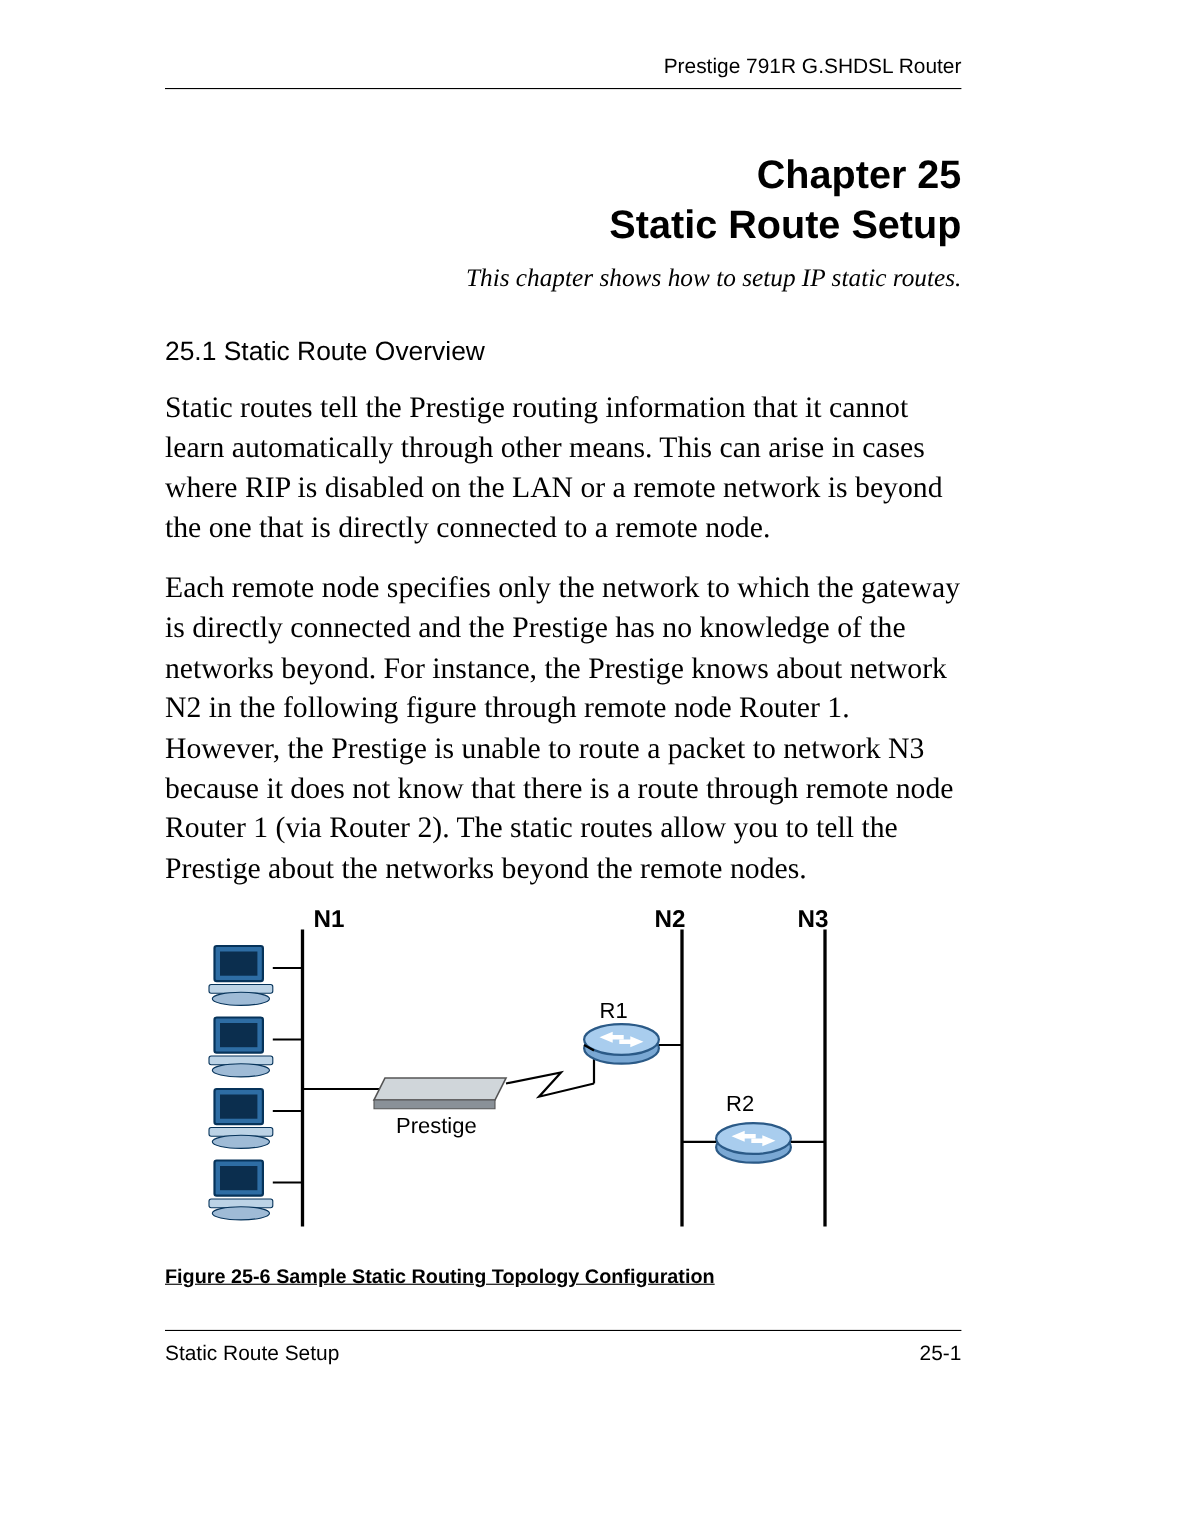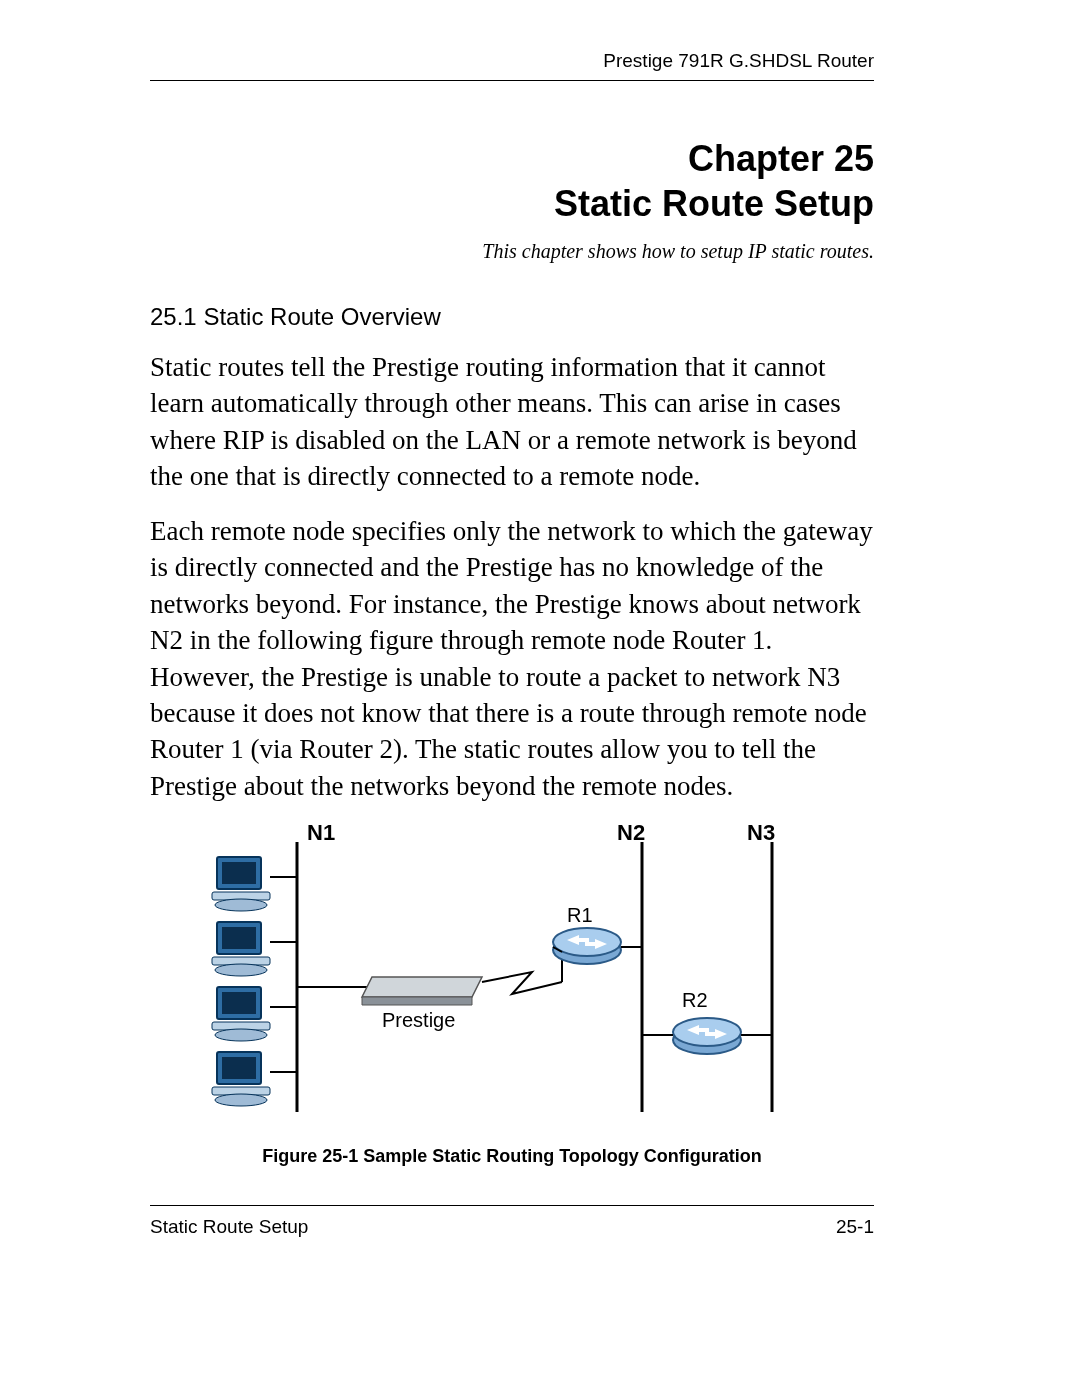--- a/index.html
+++ b/index.html
@@ -31,38 +31,38 @@
     margin-bottom: 30px;
   }
   .chapter-line, .chapter-title {
     font-family: Arial, Helvetica, sans-serif;
     font-weight: bold;
     font-size: 36px;
     line-height: 1.25;
   }
   .subtitle {
     font-style: italic;
-    font-size: 20px;
+    font-size: 23px;
     margin-top: 14px;
   }
   .section-heading {
     font-family: Arial, Helvetica, sans-serif;
     font-weight: normal;
     font-size: 24px;
     margin: 40px 0 18px 70px;
   }
   .body-text {
     font-size: 27px;
     line-height: 1.35;
     margin: 0 0 18px 70px;
     text-align: left;
   }
   .figure-wrap {
     margin: 8px 0 16px 70px;
-    text-align: center;
+    text-decoration: underline;
   }
   .figure-caption {
     font-family: Arial, Helvetica, sans-serif;
     font-weight: bold;
     font-size: 18px;
     margin-top: 20px;
   }
   .footer {
     border-top: 1.5px solid #000;
     margin-top: 38px;
@@ -166,21 +166,21 @@
         <line x1="569" y1="213" x2="600" y2="213" stroke="#000" stroke-width="2"></line>
       </g>
 
       <text x="135" y="18" class="diag-label">N1</text>
       <text x="445" y="18" class="diag-label">N2</text>
       <text x="575" y="18" class="diag-label">N3</text>
       <text x="395" y="100" class="diag-label-plain">R1</text>
       <text x="510" y="185" class="diag-label-plain">R2</text>
       <text x="210" y="205" class="diag-label-plain">Prestige</text>
     </svg>
-    <div class="figure-caption">Figure 25-1 Sample Static Routing Topology Configuration</div>
+    <div class="figure-caption">Figure 25-6 Sample Static Routing Topology Configuration</div>
   </div>
 
   <div class="footer">
     <span>Static Route Setup</span>
     <span>25-1</span>
   </div>
 
 </div>
 
 </body></html>

